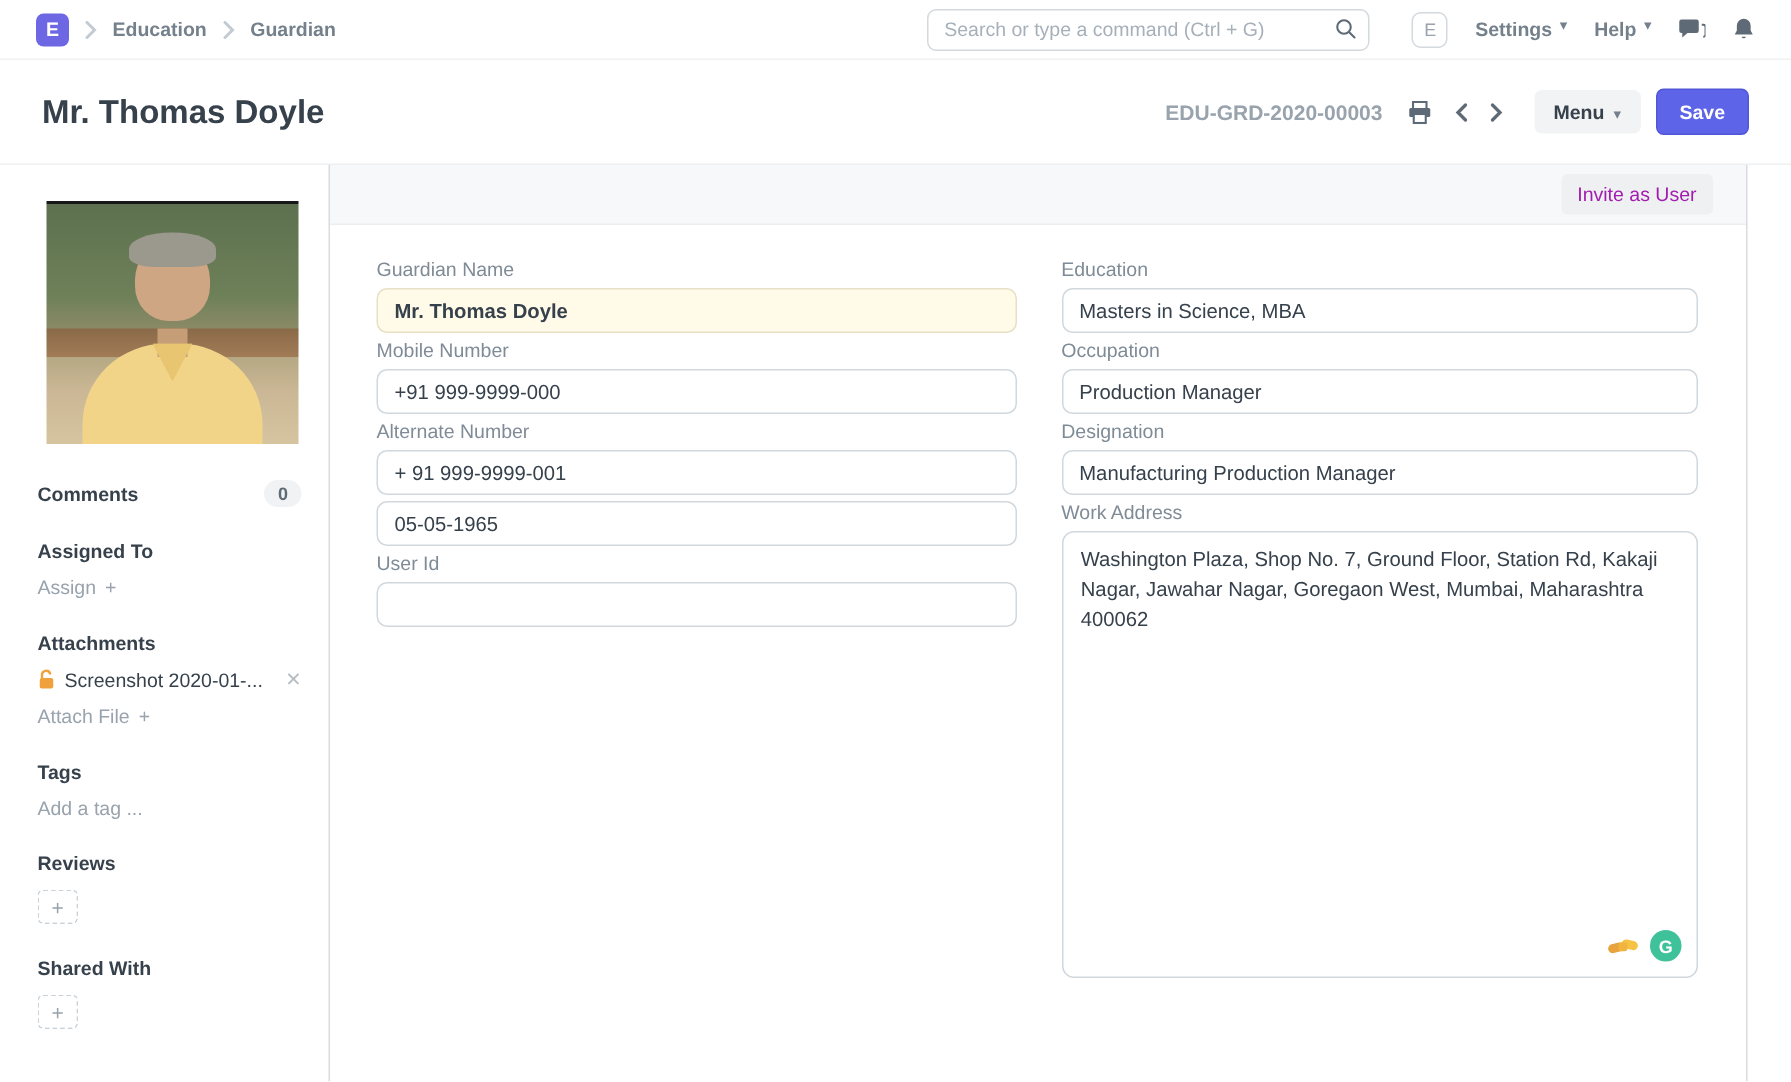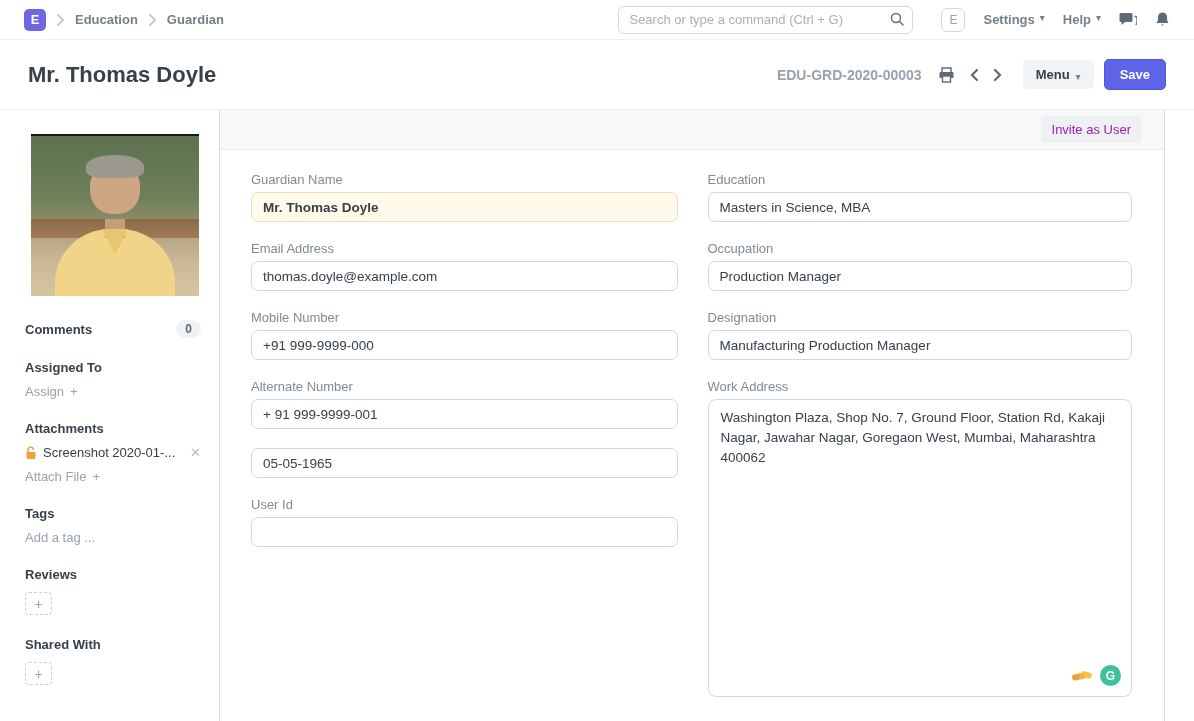--- a/index.html
+++ b/index.html
@@ -74,21 +74,21 @@
 
   
   .invite-band { height:40px; background:#f7f8f9; border-bottom:1px solid #ebedef;
     display:flex; align-items:center; justify-content:flex-end; padding-right:22px; }
   .btn-invite { background:#eef0f2; color:#a21caf; font-size:13px; font-weight:400;
     border:none; border-radius:4px; padding:6px 11px; cursor:pointer;
     font-family:"Liberation Sans","DejaVu Sans",sans-serif; }
   .form-area { display:flex; gap:30px; padding:22px 32px 0 31px; }
   .col { width:427px; }
   .col.right { width:425px; }
-  .field { margin-bottom:19px; }
+  .field { margin-bottom:4px; }
   .field-label { font-size:13px; color:#7f8b96; margin-bottom:5px; }
   .control { width:100%; height:30px; border:1px solid #d1d8dd; border-radius:7px;
     padding:0 11px; font-size:13.5px; color:#36414c; background:#fff; outline:none;
     font-family:"Liberation Sans","DejaVu Sans",sans-serif; }
   .control.mandatory { background:#fffbe8; border-color:#e7e0c6; font-weight:700; }
   .textarea-box { position:relative; width:100%; height:298px; border:1px solid #d1d8dd;
     border-radius:8px; padding:8px 12px; font-size:13.5px; line-height:20px; color:#36414c; background:#fff; }
   .ta-icons { position:absolute; right:10px; bottom:10px; display:flex; align-items:center; gap:7px; }
   .g-circle { width:21px; height:21px; border-radius:50%; background:#3fc29a; color:#fff;
     display:flex; align-items:center; justify-content:center; font-size:12px; font-weight:700; }
@@ -245,24 +245,20 @@
     </div>
 
     <div class="form-area">
 
       <div class="col">
         <div class="field">
           <div class="field-label">Guardian Name</div>
           <input class="control mandatory" value="Mr. Thomas Doyle" style="">
         </div>
         <div class="field">
-          <div class="field-label">Email Address</div>
-          <input class="control" value="thomas.doyle@example.com" style="">
-        </div>
-        <div class="field">
           <div class="field-label">Mobile Number</div>
           <input class="control" value="+91 999-9999-000" style="">
         </div>
         <div class="field">
           <div class="field-label">Alternate Number</div>
           <input class="control" value="+ 91 999-9999-001" style="">
         </div>
         <div class="field">
           <input class="control" value="05-05-1965" style="">
         </div>

